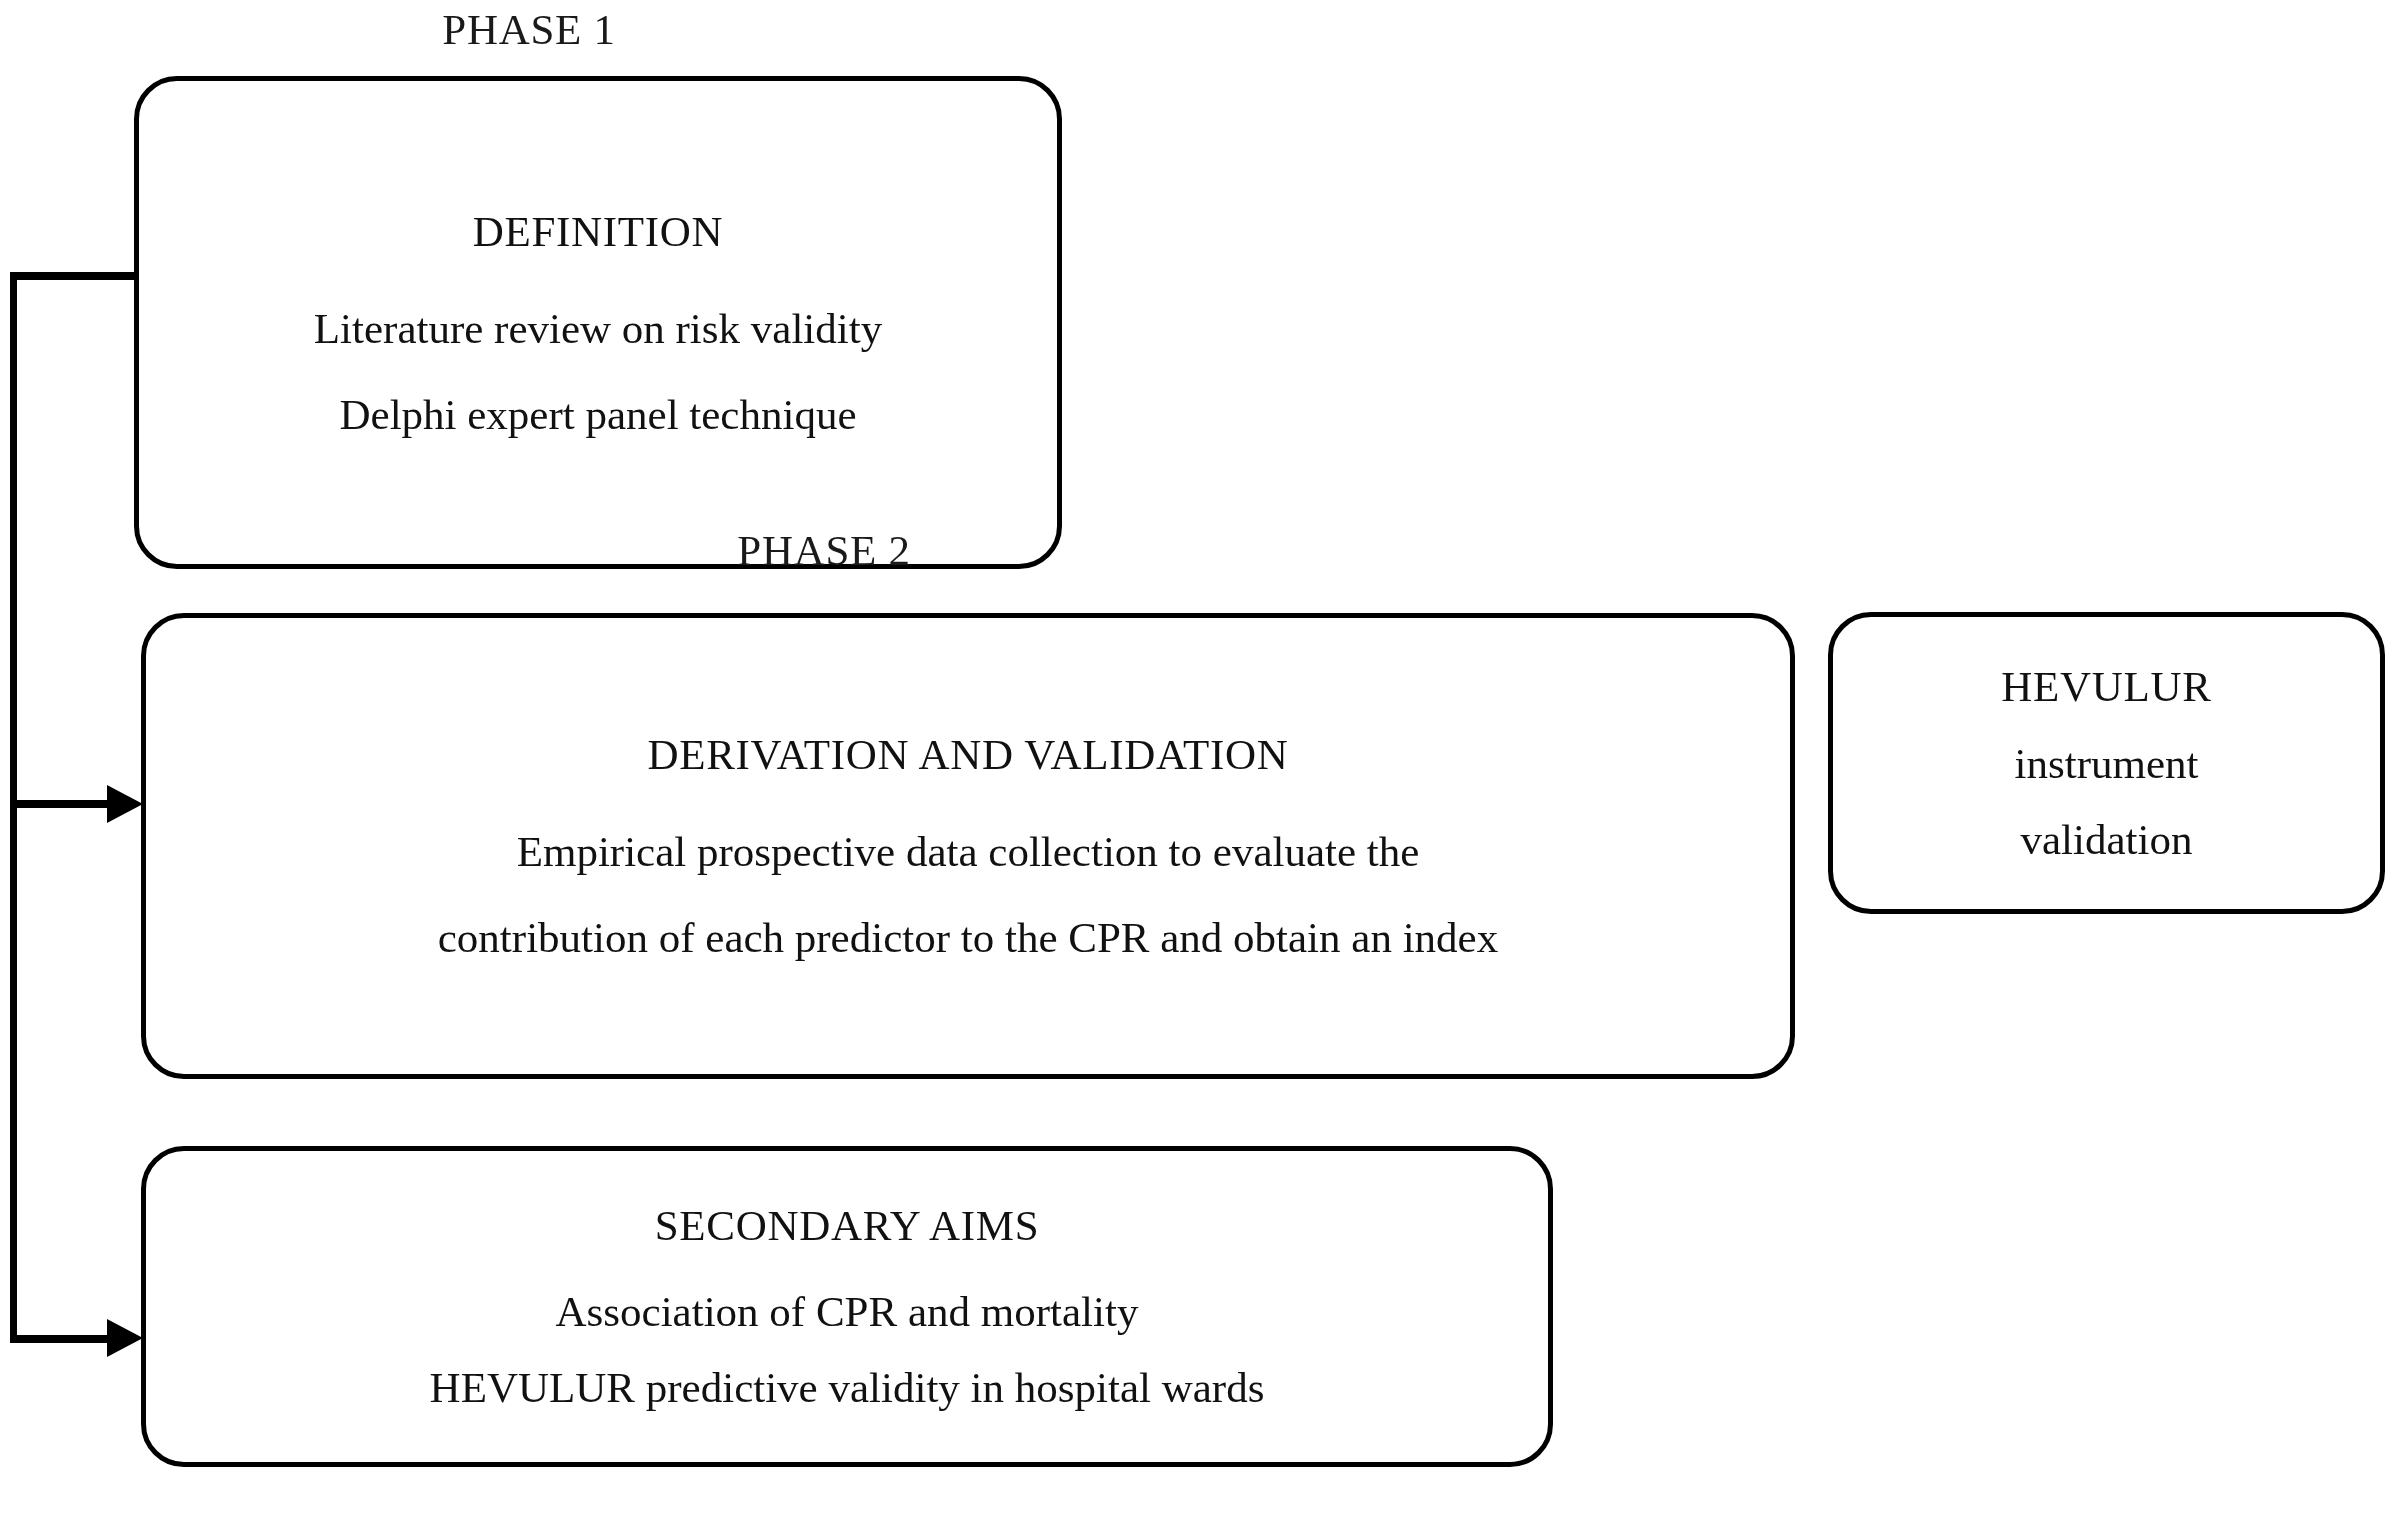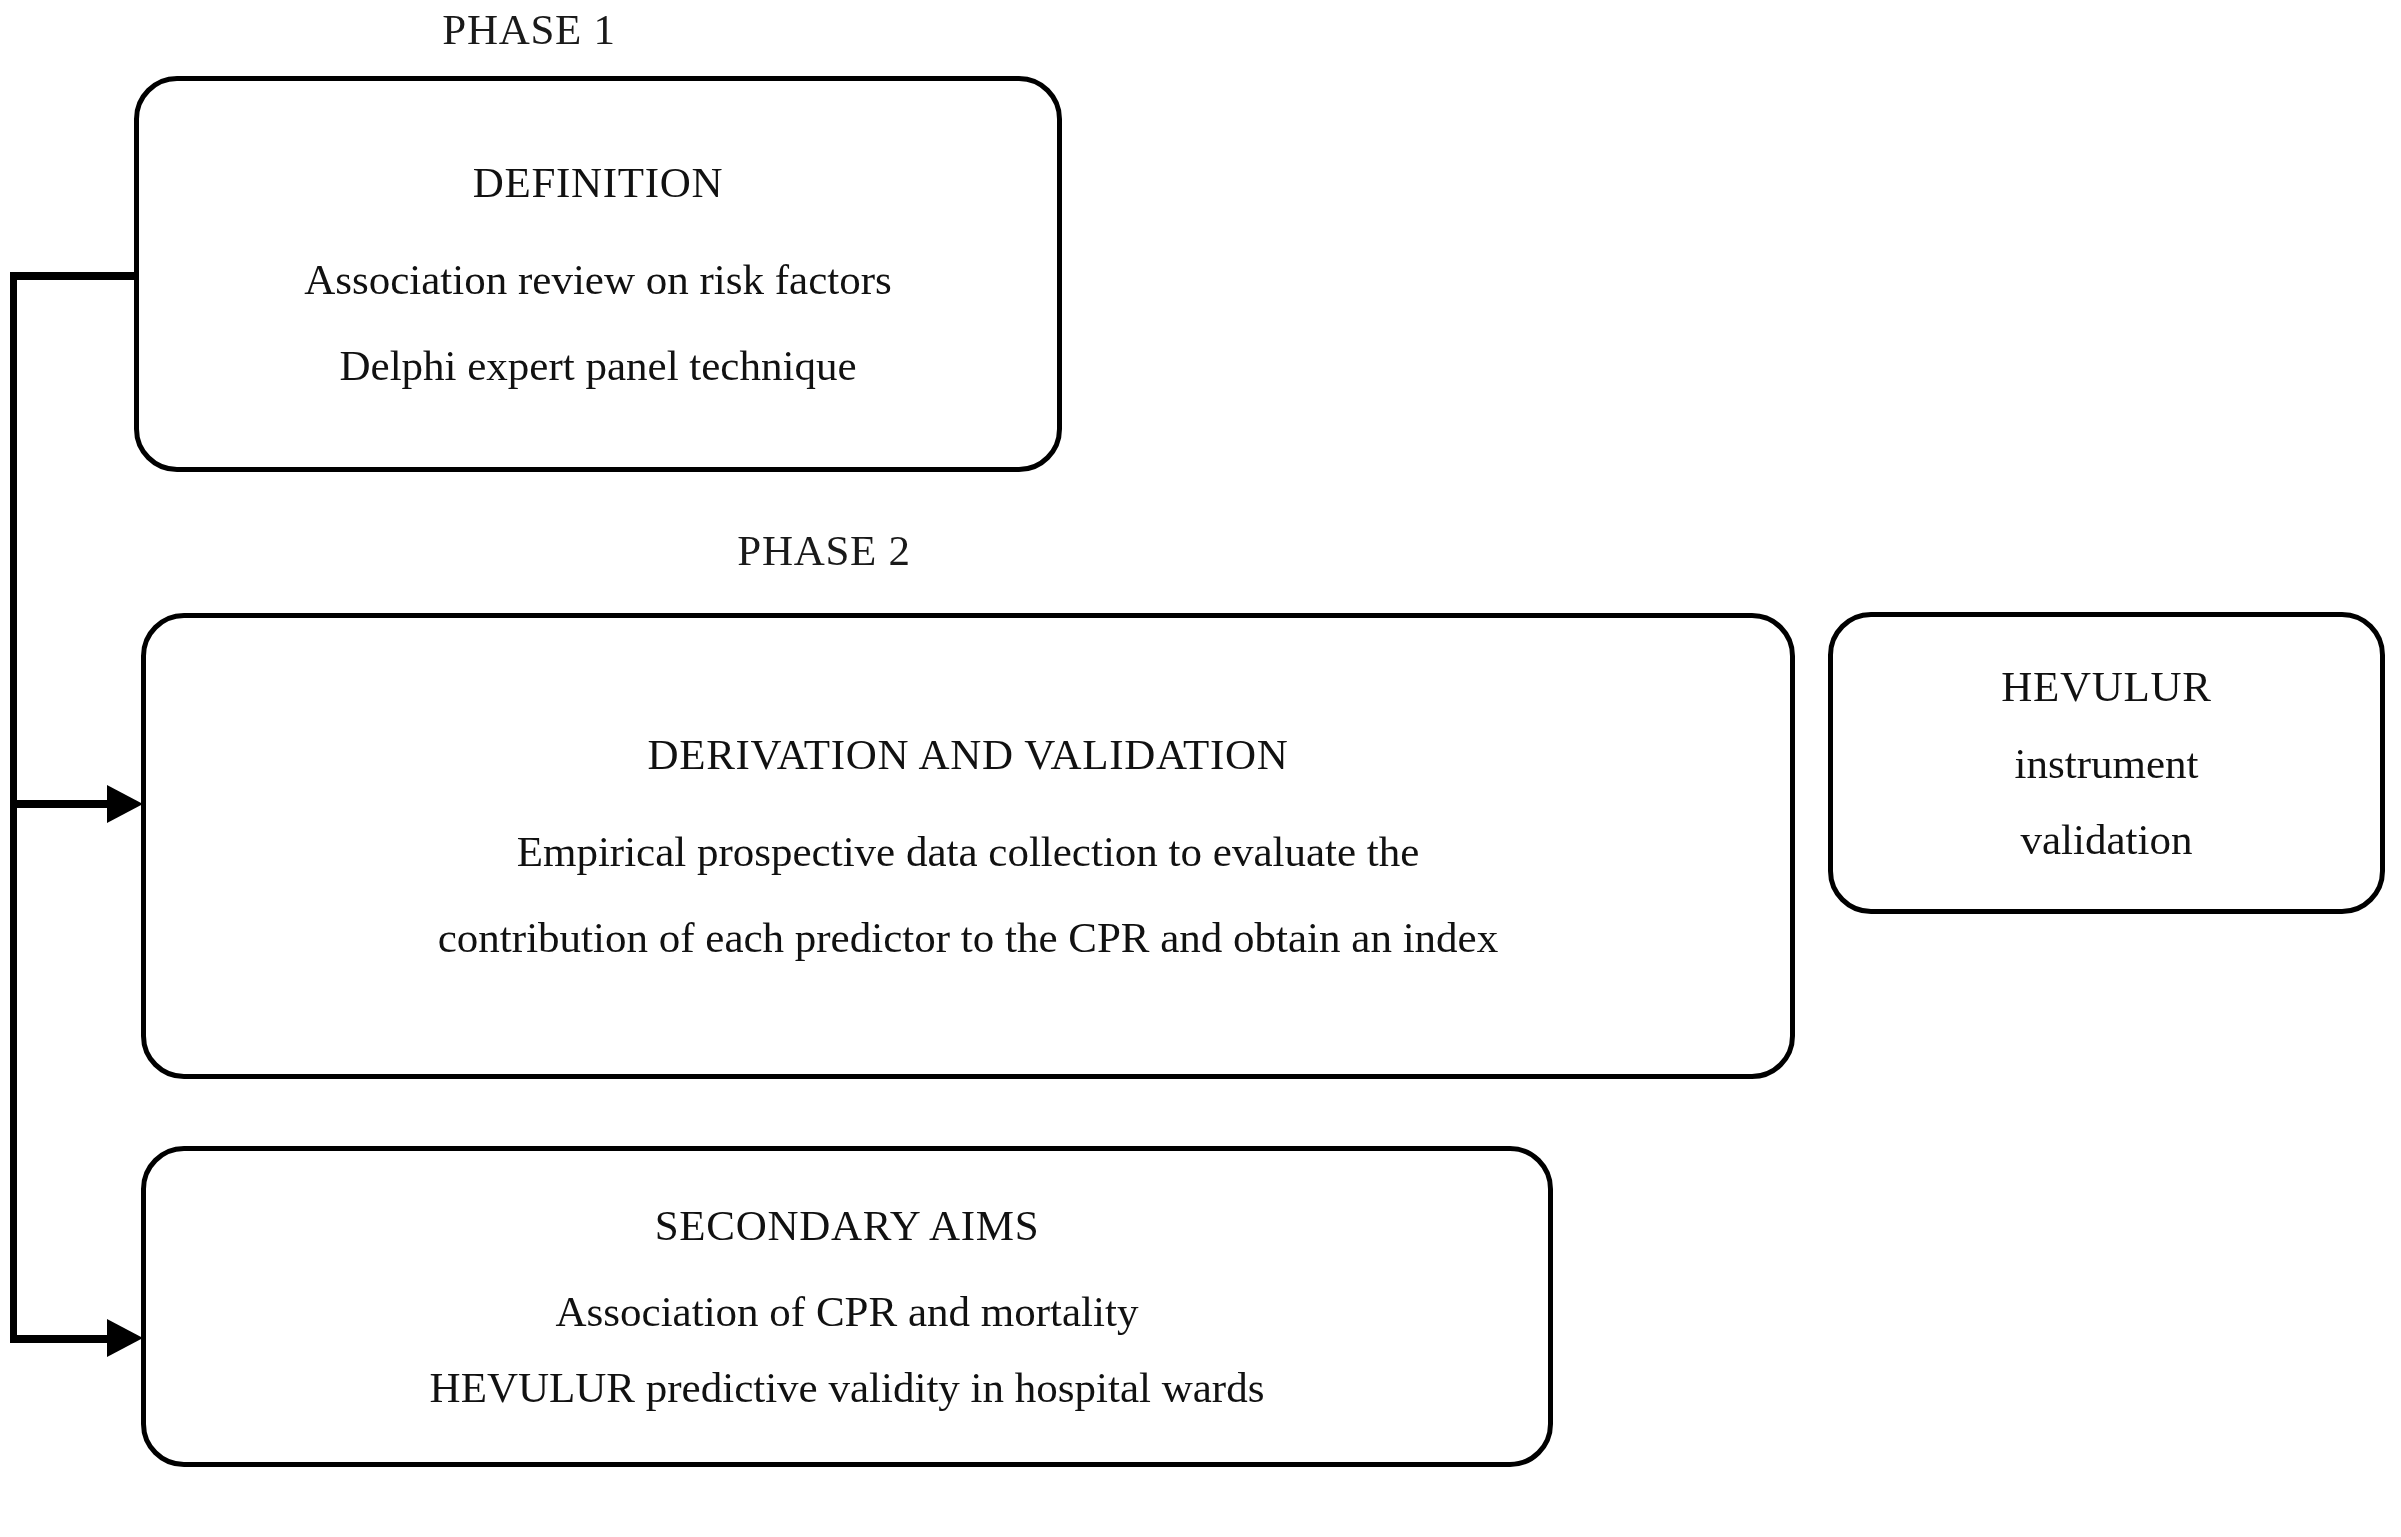--- a/index.html
+++ b/index.html
@@ -93,24 +93,24 @@
   <div class="conn-h" style="left:9.6px; top:272px; width:135px; height:7.6px;"></div>
 
   <div class="conn-h" style="left:9.6px; top:800px; width:103px; height:7.6px;"></div>
   <div class="arrow-head" style="left:107px; top:785px;"></div>
 
   <div class="conn-h" style="left:9.6px; top:1335px; width:103px; height:7.6px;"></div>
   <div class="arrow-head" style="left:107px; top:1319px;"></div>
 
   <div class="phase-label" style="left:323px; top:5.5px; width:412px;">PHASE 1</div>
 
-  <div class="phase-box" style="left:134px; top:76px; width:928px; height:396px;">
+  <div class="phase-box" style="left:134px; top:76px; width:928px; height:493px;">
     <div class="box-title">DEFINITION</div>
     <div class="gap-lg"></div>
-    <div class="box-line">Association  review  on risk factors</div>
+    <div class="box-line">Literature  review  on risk validity</div>
     <div class="gap-md"></div>
     <div class="box-line">Delphi expert panel technique</div>
   </div>
 
   <div class="phase-label" style="left:618px; top:527px; width:412px;">PHASE 2</div>
 
   <div class="phase-box" style="left:141px; top:613px; width:1654px; height:466px;">
     <div class="box-title">DERIVATION  AND VALIDATION</div>
     <div class="gap-lg"></div>
     <div class="box-line">Empirical prospective  data collection to evaluate the</div>

